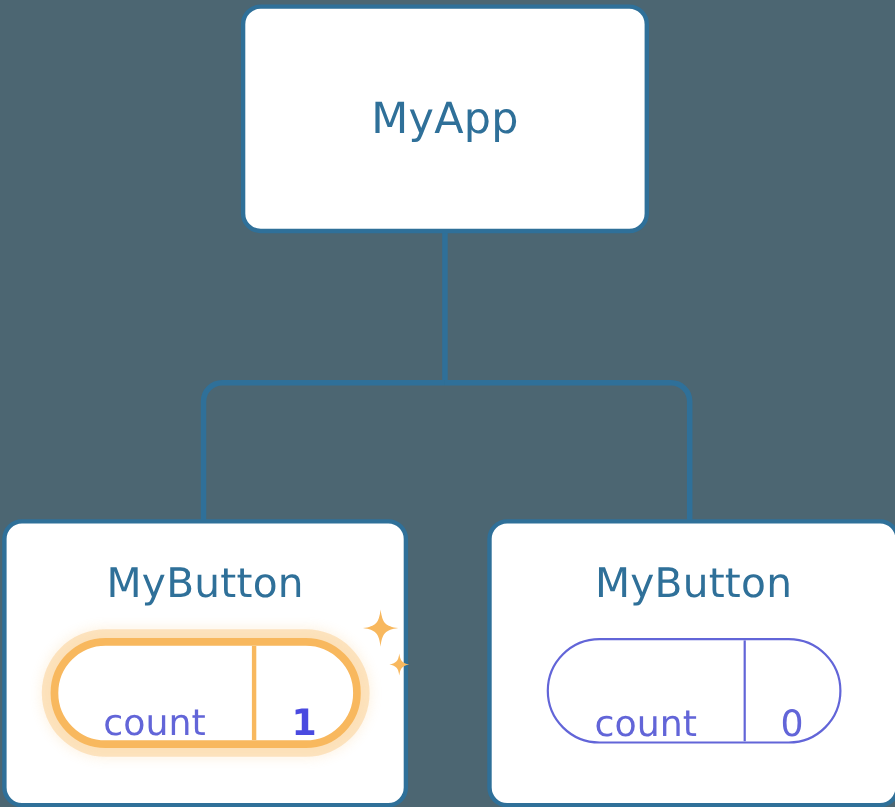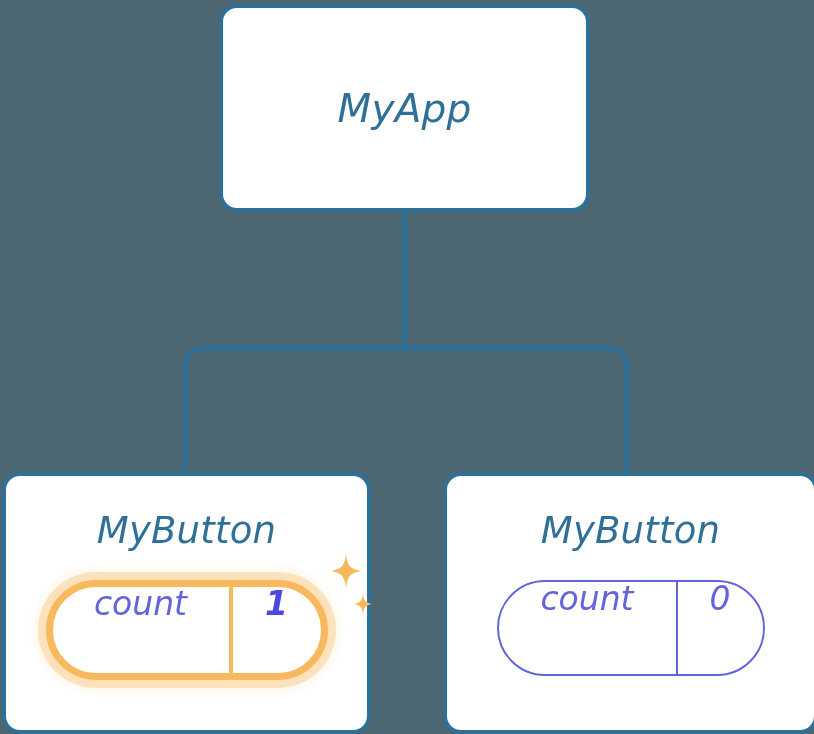--- a/index.html
+++ b/index.html
@@ -13,21 +13,20 @@
     background: #4c6672;
     font-family: "DejaVu Sans", "Liberation Sans", sans-serif;
     position: relative;
   }
 
   #stage {
     position: absolute;
     inset: 0;
     width: 718px;
     height: 734px;
-    font-style: italic;
   }
 
   
   #connectors {
     position: absolute;
     left: 0;
     top: 0;
     width: 814px;
     height: 734px;
     z-index: 1;
@@ -135,21 +134,21 @@
     font-weight: 400;
   }
   .pill.active .pill-val-text {
     color: #4a4ae0;
     font-weight: 700;
   }
 
   .pill-key,
   .pill-val {
     display: flex;
-    align-items: flex-start;
+    align-items: flex-end;
     justify-content: center;
     box-sizing: border-box;
   }
   .pill-val {
     flex: 1 1 auto;
   }
 
   .pill-key-text,
   .pill-val-text {
     font-size: 33px;

